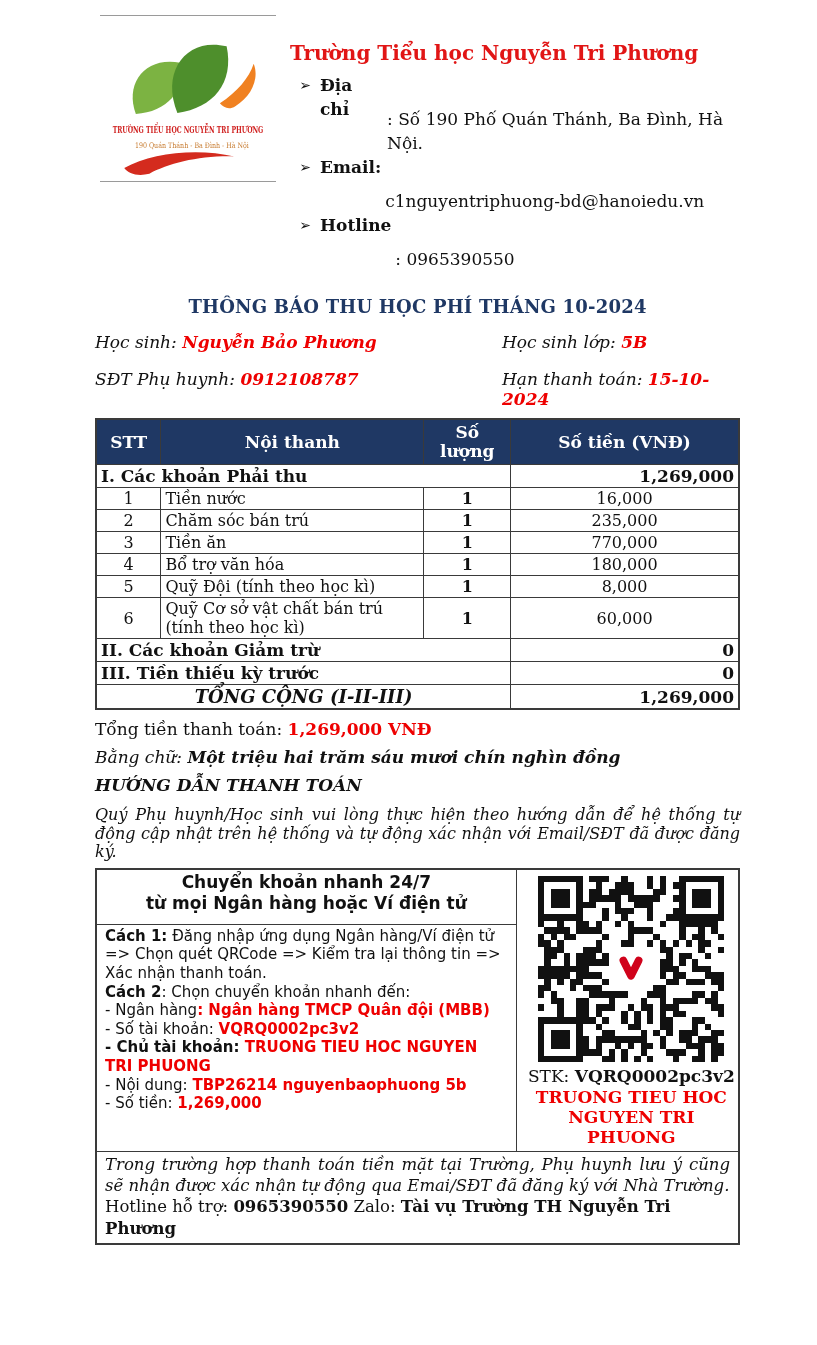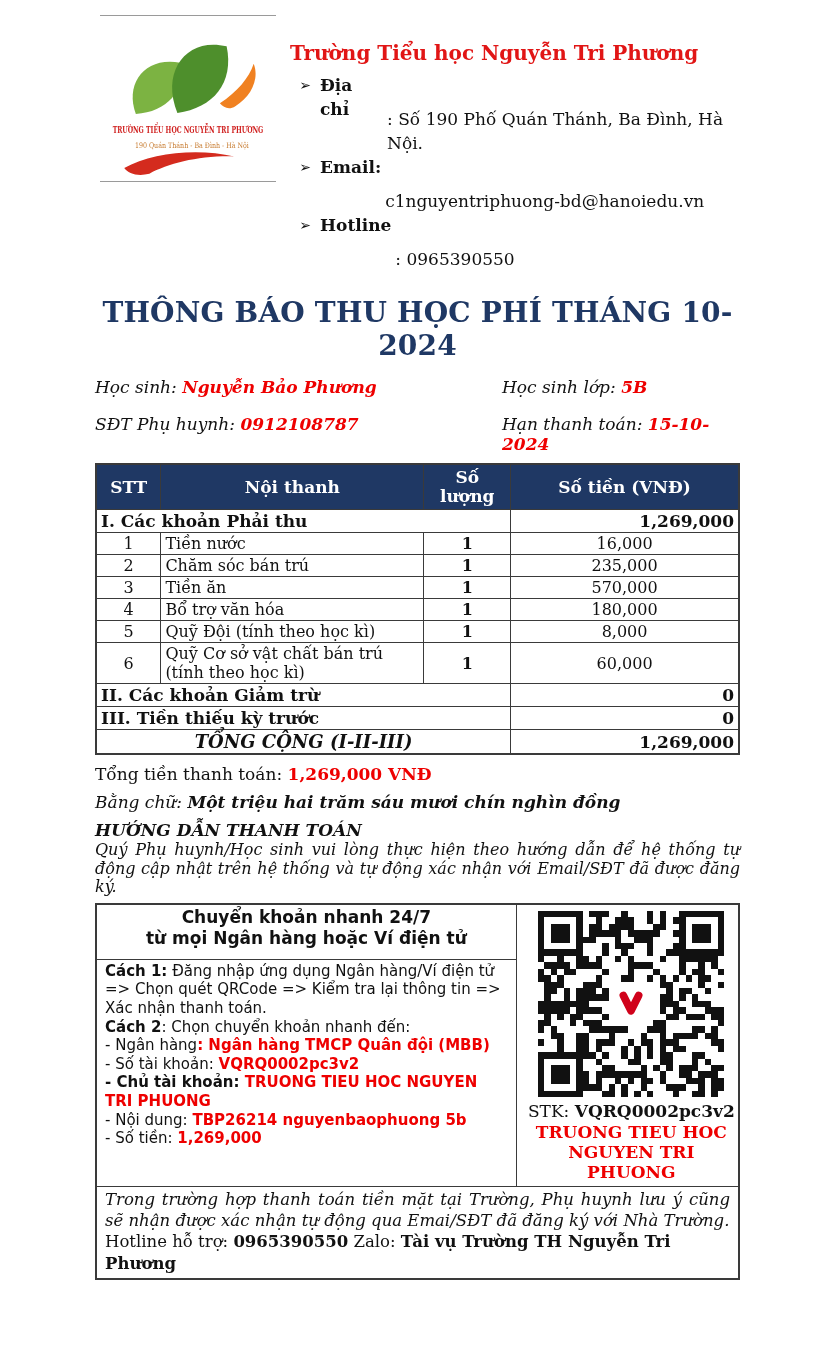--- a/index.html
+++ b/index.html
@@ -29,21 +29,21 @@
     margin-bottom:8px;
   }
   .info-line{font-size:17px;line-height:24px;display:flex;}
   .info-line .bullet{width:30px;text-align:center;flex:0 0 auto;font-size:14px;}
   .info-line .lbl{font-weight:bold;}
   .info-line .val{margin-left:4px;margin-top:34px;}
 
   
   .doc-title{
     text-align:center;color:var(--navy);font-weight:bold;
-    font-size:28px;margin-top:25px;letter-spacing:.2px;
+    font-size:18px;margin-top:25px;letter-spacing:.2px;
   }
   .student-grid{
     display:grid;grid-template-columns:407px 238px;
     margin-top:15px;font-size:17px;row-gap:17px;font-style:italic;
   }
   .red-b{color:var(--red);font-weight:bold;}
 
   
   table.fees{
     width:645px;border-collapse:collapse;margin-top:9px;
@@ -64,21 +64,21 @@
   td.section-amt{font-weight:bold;text-align:right;font-size:17px;padding-right:3px;}
   td.qty-b{font-weight:bold;text-align:center;}
   td.total-lbl{font-weight:bold;font-style:italic;text-align:center;font-size:18px;}
 
   
   .sum-line{font-size:17px;margin-top:9px;}
   .words-line{font-size:17px;margin-top:8px;font-style:italic;}
   .words-line .wv{font-weight:bold;}
   .guide-title{font-size:17px;font-weight:bold;font-style:italic;margin-top:8px;}
   .guide-text{
-    font-size:16px;font-style:italic;line-height:18.5px;margin-top:1px;
+    font-size:16px;font-style:italic;line-height:18.5px;margin-top:11px;
     text-align:justify;
   }
 
   
   table.paybox{
     width:645px;border-collapse:collapse;margin-top:6px;
     border:2px solid var(--border);
   }
   table.paybox td{border:1px solid var(--border);vertical-align:top;}
   .pb-head{
@@ -187,21 +187,21 @@
       <tr>
         <td class="c-stt">2</td>
         <td class="c-name">Chăm sóc bán trú</td>
         <td class="qty-b">1</td>
         <td class="c-amt">235,000</td>
       </tr>
       <tr>
         <td class="c-stt">3</td>
         <td class="c-name">Tiền ăn</td>
         <td class="qty-b">1</td>
-        <td class="c-amt">570,000</td>
+        <td class="c-amt">770,000</td>
       </tr>
       <tr>
         <td class="c-stt">4</td>
         <td class="c-name">Bổ trợ văn hóa</td>
         <td class="qty-b">1</td>
         <td class="c-amt">180,000</td>
       </tr>
       <tr>
         <td class="c-stt">5</td>
         <td class="c-name">Quỹ Đội (tính theo học kì)</td>

